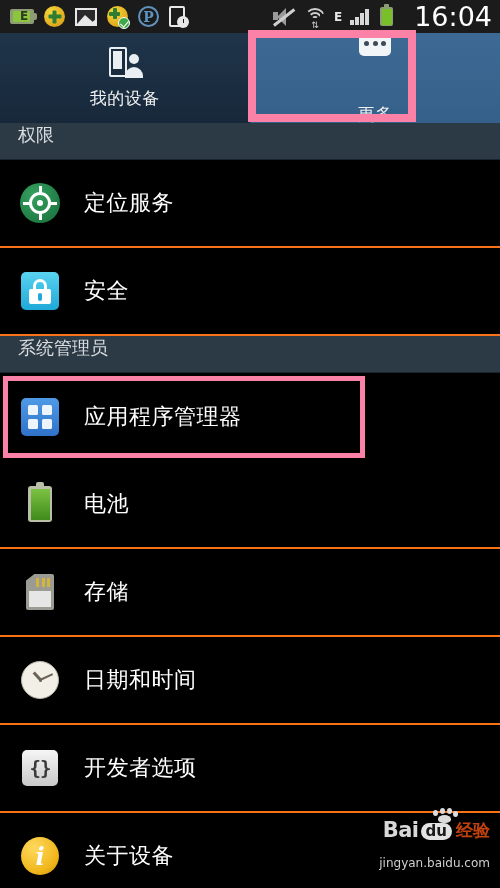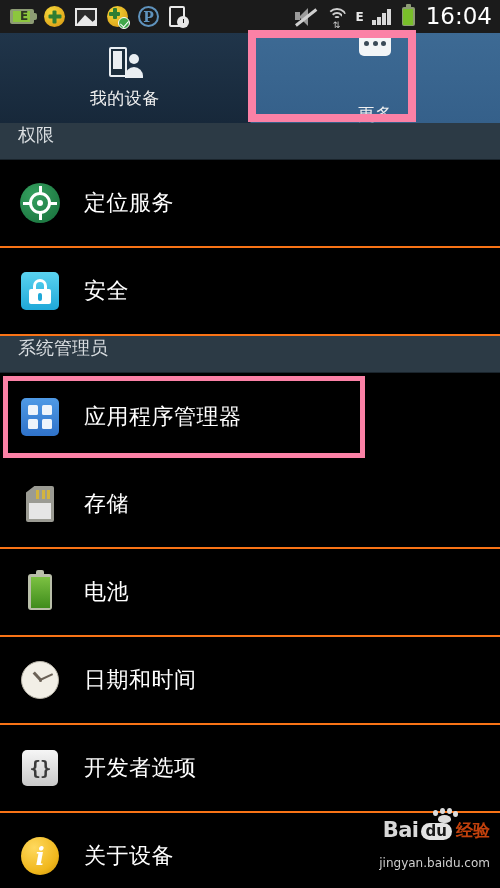--- a/index.html
+++ b/index.html
@@ -81,21 +81,21 @@
   .ic-signal i { position:absolute; bottom:0; background:#d8d8d8; display:block; }
   .ic-signal i:nth-child(1){ left:0;  width:4px; height:5px;}
   .ic-signal i:nth-child(2){ left:5px;width:4px; height:8px;}
   .ic-signal i:nth-child(3){ left:10px;width:4px;height:12px;}
   .ic-signal i:nth-child(4){ left:15px;width:4px;height:16px;}
 
   .ic-batt-full { width:13px; height:19px; background:#8d9c74; border-radius:2px; position:relative; }
   .ic-batt-full:before { content:""; position:absolute; left:4px; top:-3px; width:5px; height:3px; background:#8d9c74; border-radius:1px 1px 0 0;}
   .ic-batt-full:after { content:""; position:absolute; left:1.5px; top:1.5px; right:1.5px; bottom:1.5px; background:#79bf2a;}
 
-  .clock-text { color:#fff; font-size:23px; font-weight:400; letter-spacing:0px; margin-left:3px; line-height:23px; }
+  .clock-text { color:#fff; font-size:27px; font-weight:400; letter-spacing:0px; margin-left:13px; line-height:23px; }
 
   
   .tab-bar { display:flex; height:90px; background:#1b2d3c; position:relative; }
   .tab {
     flex:1; display:flex; flex-direction:column; align-items:center; justify-content:center;
     gap:7px; border-right:1px solid #2e4354; position:relative;
     background: linear-gradient(#20354a, #17283a);
   }
   .tab:last-child { border-right:none; }
   .tab.selected { background: linear-gradient(#3d6a94, #35608a); gap: 47px; }
@@ -336,39 +336,39 @@
           <i></i>
           <i></i>
           <i></i>
         </span>
     </span>
     <span class="row-label">应用程序管理器</span>
   </div>
 
   <div class="row">
     <span class="row-icon">
+      <span class="ic-batt">
+          <span class="fill"></span>
+        </span>
+    </span>
+    <span class="row-label">电池</span>
+  </div>
+
+  <div class="row">
+    <span class="row-icon">
       <span class="ic-sd">
           <span class="pins">
             <i></i>
             <i></i>
             <i></i>
           </span>
           <span class="lbl"></span>
         </span>
     </span>
     <span class="row-label">存储</span>
-  </div>
-
-  <div class="row">
-    <span class="row-icon">
-      <span class="ic-batt">
-          <span class="fill"></span>
-        </span>
-    </span>
-    <span class="row-label">电池</span>
   </div>
 
   <div class="row">
     <span class="row-icon">
       <span class="ic-clock">
           <span class="h hh"></span>
           <span class="h mh"></span>
           <span class="pin"></span>
         </span>
     </span>

